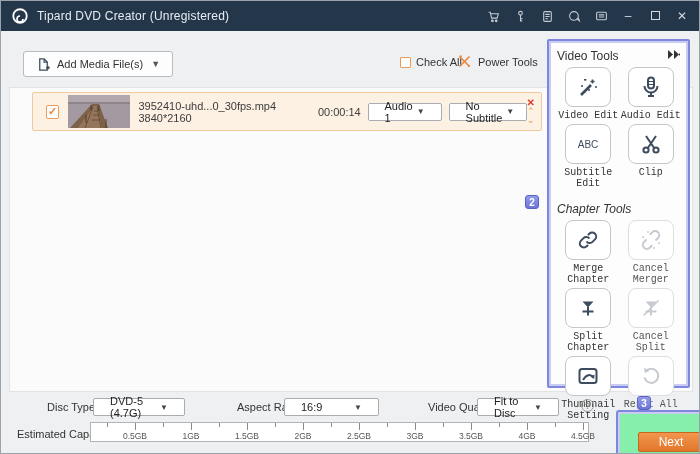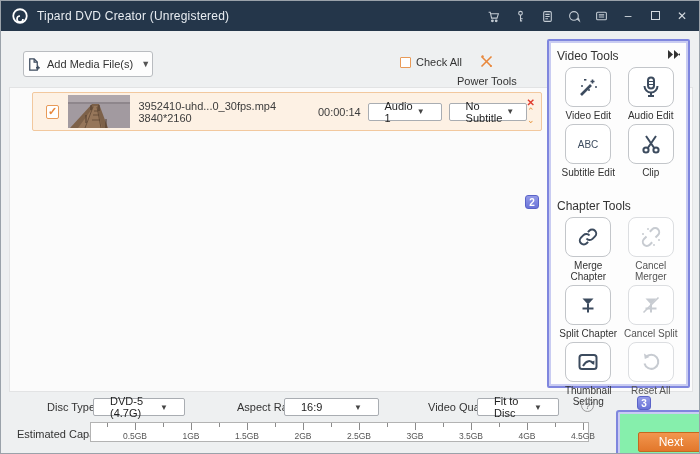--- a/index.html
+++ b/index.html
@@ -17,28 +17,28 @@
   .title{ font-size:12px; letter-spacing:.2px; }
   .tb-icons{ margin-left:auto; display:flex; align-items:center; gap:13px; }
   .tb-icon{ width:14px; height:14px; display:inline-flex; align-items:center; justify-content:center;
             color:#c4ccd4; cursor:pointer; }
   .tb-icon svg{ width:13px; height:13px; }
   .winctl{ font-size:12px; color:#d4dae0; width:14px; text-align:center; cursor:pointer; line-height:14px;}
   .maxbox{ display:inline-block; width:9px; height:9px; border:1px solid #d4dae0; }
   
   .add-media-btn{
     position:absolute; left:22px; top:50px; height:26px; display:inline-flex; align-items:center;
-    gap:6px; padding:0 2px; background:#fdfdfd; border:1px solid #b9bcc0; border-radius:3px;
+    gap:6px; padding:0 12px; background:#fdfdfd; border:1px solid #b9bcc0; border-radius:3px;
     font-size:11px; color:#333; cursor:pointer;
   }
   .add-media-btn svg{ width:15px; height:15px; }
   .caret{ font-size:9px; color:#555; margin-left:2px; }
   .check-all{ position:absolute; left:399px; top:55px; display:flex; align-items:center; gap:5px; cursor:pointer;}
   .cb{ width:11px; height:11px; border:1px solid #e89a58; background:#fff; border-radius:1px; display:inline-block;}
-  .power-tools{ position:absolute; left:456px; top:53px; display:flex; align-items:center; gap:6px; cursor:pointer;flex-direction:column;}
+  .power-tools{ position:absolute; left:456px; top:53px; display:flex; align-items:center; gap:6px; cursor:pointer;}
   .power-tools svg{ width:15px; height:15px; }
   
   .list-area{
     position:absolute; left:8px; top:86px; width:684px; height:305px;
     background:#fbfbfb; border:1px solid #e2e3e4;
   }
   .media-row{
     position:absolute; left:22px; top:4px; width:510px; height:39px;
     background:#fdf1e4; border:1px solid #f2c89e; border-radius:2px;
     display:flex; align-items:center;
@@ -64,21 +64,21 @@
     border-radius:2px; padding:8px 6px 4px 8px;
   }
   .sec-title{ font-size:12px; color:#333; margin-bottom:4px; }
   .collapse{ position:absolute; right:8px; top:8px; color:#333; cursor:pointer; }
   .collapse svg{ width:12px; height:9px; }
   .tool-grid{ display:grid; grid-template-columns:1fr 1fr; row-gap:3px; }
   .tool{ display:flex; flex-direction:column; align-items:center; cursor:pointer; }
   .tool-btn{ width:46px; height:40px; border:1px solid #c3c6ca; border-radius:8px; background:#fff;
      display:flex; align-items:center; justify-content:center; color:#3c4b5e; }
   .tool-btn svg{ width:24px; height:24px; }
-  .tool-label{ font-size:10px; color:#333; margin-top:3px; text-align:center; line-height:11px; }
+  .tool-label{ font-size:10px; color:#333; margin-top:3px; text-align:center; line-height:11px;font-family:Liberation Mono, monospace; }
   .tool.disabled .tool-btn{ color:#c7cbd1; border-color:#dcdee1; cursor:default; }
   .tool.disabled .tool-label{ color:#555; }
   
   .badge{ position:absolute; width:14px; height:14px; border-radius:3px;
     background:linear-gradient(#949be8,#6b74d8); border:1px solid #5a63c8;
     color:#fff; font-size:10px; font-weight:bold; display:flex; align-items:center; justify-content:center; }
   .badge2{ left:524px; top:194px; }
   .badge3{ left:636px; top:395px; }
   
   .settings-row{ position:absolute; left:0; top:396px; width:700px; height:22px; }
@@ -260,21 +260,21 @@
             <svg viewBox="0 0 24 24" fill="none" stroke="currentColor" stroke-width="2">
               <circle cx="7" cy="18" r="2.6"></circle>
               <circle cx="17" cy="18" r="2.6"></circle>
               <path d="M8.8 16L17 4M15.2 16L7 4"></path>
             </svg>
           </span>
         <span class="tool-label">Clip</span>
       </div>
     </div>
 
-    <div class="sec-title" style="margin-top:21px;">Chapter Tools</div>
+    <div class="sec-title" style="margin-top:13px;font-style:italic;">Chapter Tools</div>
 
     <div class="tool-grid">
       <div class="tool">
         <span class="tool-btn">
             <svg viewBox="0 0 24 24" fill="none" stroke="currentColor" stroke-width="2">
               <path d="M10.5 13.5a4 4 0 0 0 6 .4l2.5-2.5a4 4 0 0 0-5.7-5.7l-1.4 1.4"></path>
               <path d="M13.5 10.5a4 4 0 0 0-6-.4l-2.5 2.5a4 4 0 0 0 5.7 5.7l1.4-1.4"></path>
             </svg>
           </span>
         <span class="tool-label">Merge Chapter</span>

